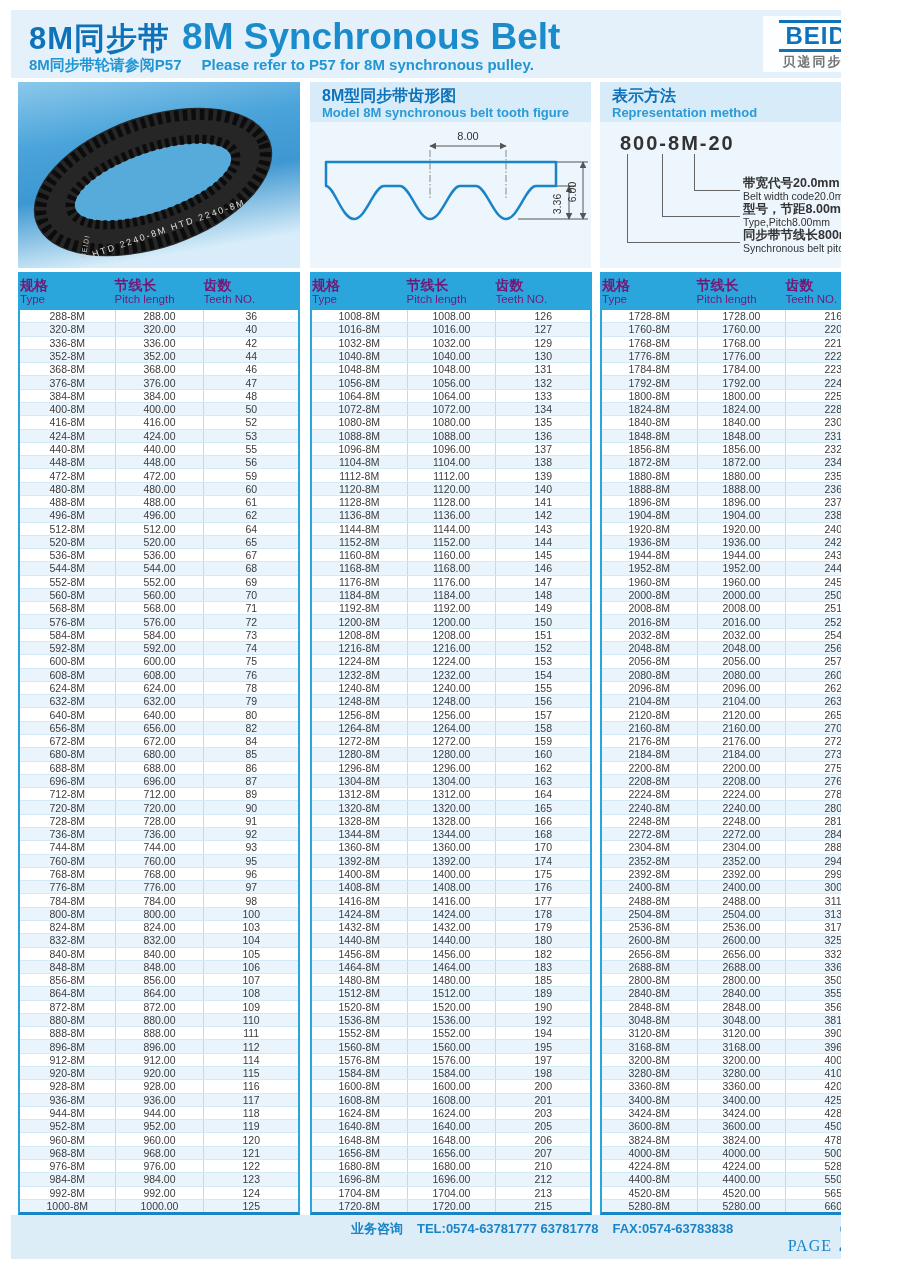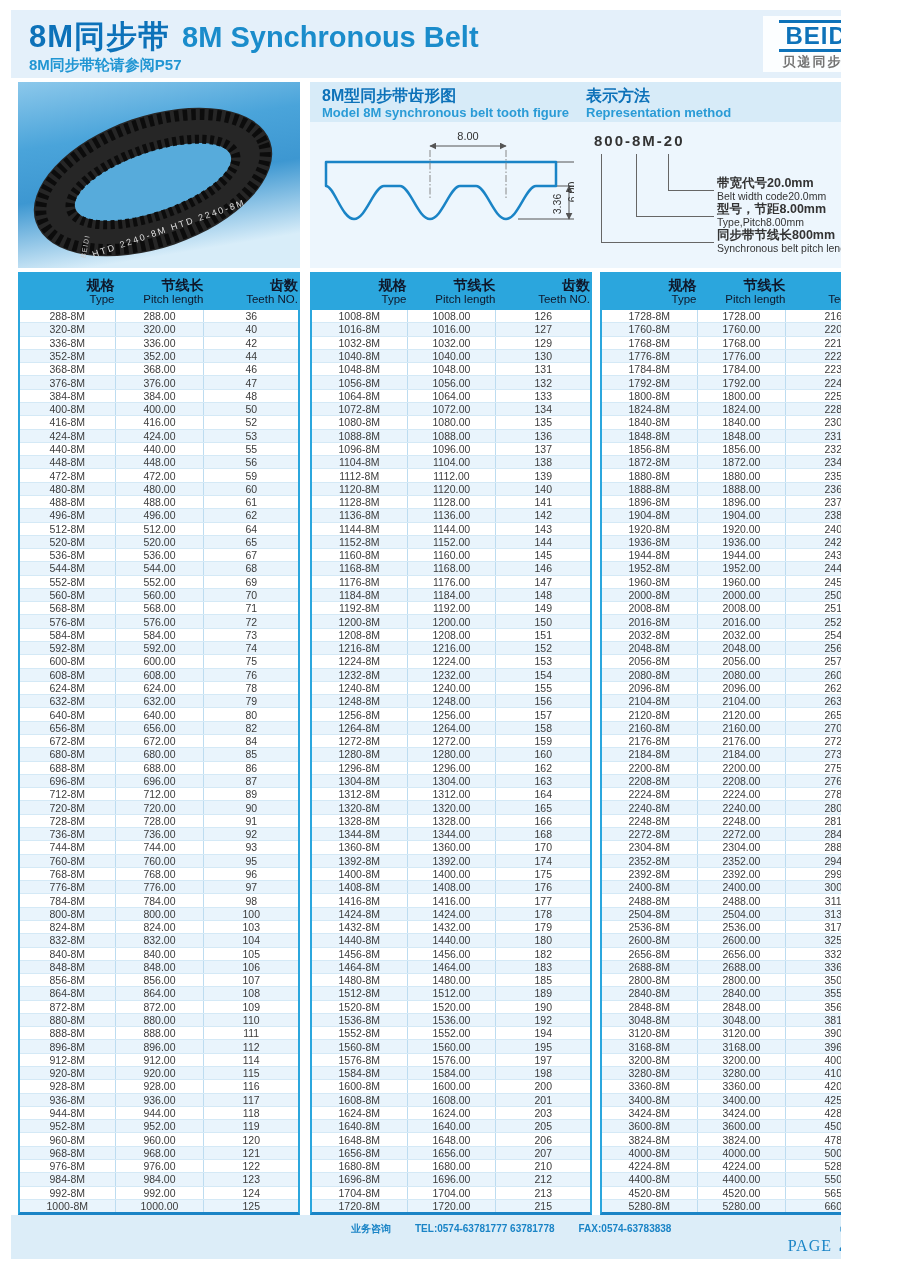--- a/index.html
+++ b/index.html
@@ -3,89 +3,90 @@
 <meta charset="utf-8">
 <style>
   html,body{margin:0;padding:0;background:#fff;}
   .page{position:relative;width:833px;height:1271px;background:#ffffff;overflow:hidden;
         font-family:"Liberation Sans",sans-serif;padding-left:8px;}
 
   
   .header-band{position:absolute;left:11px;top:10px;width:878px;height:68px;background:#e4f0fa;}
   .title-row{position:absolute;left:18px;top:6px;display:flex;align-items:baseline;gap:12px;white-space:nowrap;}
   .title-zh{font-size:31px;font-weight:bold;color:#0d72b9;letter-spacing:1px;}
-  .title-en{font-size:29px;font-weight:600;color:#1a8ccb;}
+  .title-en{font-size:37px;font-weight:600;color:#1a8ccb;}
   .subtitle-row{position:absolute;left:18px;top:46px;display:flex;gap:20px;white-space:nowrap;}
   .subtitle-zh,.subtitle-en{font-size:15px;font-weight:bold;color:#2196d3;}
   .logo{position:absolute;right:12px;top:6px;width:114px;height:56px;background:#fcfeff;text-align:center;box-sizing:border-box;padding-top:4px;}
   .logo-name{display:inline-block;font-size:24px;font-weight:800;color:#0d72b9;letter-spacing:1px;
              border-top:3px solid #0d72b9;border-bottom:3px solid #0d72b9;line-height:26px;padding:0 6px;position:relative;}
   .logo-name::after{content:"";position:absolute;right:4px;top:3px;width:4px;height:4px;border-radius:50%;background:#0d72b9;}
   .logo-tagline{font-size:13px;font-weight:bold;color:#737373;letter-spacing:2px;margin-top:1px;}
 
   
   .top-row{position:absolute;left:0;top:82px;width:900px;height:186px;}
   .photo-panel{position:absolute;left:18px;top:0;width:282px;height:186px;overflow:hidden;}
   .section{position:absolute;top:0;width:282px;height:186px;border-radius:8px;}
   .section.diagram{left:310px;width:281px;}
-  .section.repr{left:574px;}
+  .section.repr{left:600px;}
   .panel-title{height:40px;background:#d7ebf8;box-sizing:border-box;padding:4px 12px 0;}
   .panel-title .zh{font-size:16px;font-weight:bold;color:#0d72b9;line-height:19px;}
   .panel-title .en{font-size:13px;font-weight:bold;color:#2a9bd6;line-height:15px;}
   .panel-body{position:relative;height:146px;background:#edf6fd;}
 
   
-  .code{position:absolute;left:20px;top:10px;font-size:15px;font-weight:600;color:#333;letter-spacing:2px;}
+  .code{position:absolute;left:20px;top:10px;font-size:20px;font-weight:600;color:#333;letter-spacing:2px;}
   .conn{position:absolute;border-left:1px solid #666;border-bottom:1px solid #666;}
   .conn.c800{left:27px;top:32px;width:112px;height:88px;}
   .conn.c8m {left:62px;top:32px;width:77px;height:62px;}
   .conn.c20 {left:94px;top:32px;width:45px;height:36px;}
   .callout{position:absolute;left:143px;line-height:1;}
   .callout .zh{font-size:12.5px;font-weight:bold;color:#333;line-height:14px;white-space:nowrap;}
   .callout .en{font-size:10.5px;color:#333;line-height:12px;white-space:nowrap;}
   .callout.k0{top:54px;} .callout.k1{top:80px;} .callout.k2{top:106px;}
 
   
   .tables-row{position:absolute;left:0;top:272px;width:900px;height:943px;}
   .belt-table{position:absolute;top:0;width:282px;box-sizing:border-box;
               border-left:2px solid #2ba6dd;border-right:2px solid #2ba6dd;border-bottom:3px solid #1a84c6;background:#fff;}
   .belt-table.t0{left:18px;} .belt-table.t1{left:310px;} .belt-table.t2{left:600px;}
   .thead{display:grid;grid-template-columns:34% 32% 34%;background:#2ba6dd;height:38px;}
-  .th{display:flex;flex-direction:column;align-items:flex-end;justify-content:center;color:#0f172a;}
+  .th{display:flex;flex-direction:column;align-items:flex-start;justify-content:center;color:#701a75;}
   .th-zh{font-size:14px;font-weight:bold;line-height:16px;}
   .th-en{font-size:11.5px;line-height:13px;}
   .tbody{display:flex;flex-direction:column;height:902px;}
   .tr{flex:1;display:grid;grid-template-columns:34% 32% 34%;background:#fff;border-top:1px solid #d4e9f6;}
   .tr:first-child{border-top:none;}
   .tr:nth-child(even){background:#e9f4fc;}
   .td{display:flex;align-items:center;justify-content:center;font-size:10.5px;color:#3c3c3c;
       border-left:1px solid #bddcf0;overflow:hidden;}
   .td:first-child{border-left:none;}
 
   
   .footer-band{position:absolute;left:11px;top:1215px;width:878px;height:44px;background:#dcedf8;}
   .footer-lines{position:absolute;left:340px;top:5px;}
-  .f-line{display:flex;gap:24px;font-size:10px;font-weight:bold;color:#1a84c6;line-height:17px;white-space:nowrap;justify-content:center;}
+  .f-line{display:flex;gap:14px;font-size:13px;font-weight:bold;color:#1a84c6;line-height:17px;white-space:nowrap;justify-content:center;}
   .page-box{position:absolute;right:14px;top:2px;display:flex;align-items:baseline;gap:6px;
             font-family:"Liberation Serif",serif;color:#1a84c6;}
   .page-word{font-size:16px;letter-spacing:1px;}
   .page-num{font-size:37px;}
 </style>
 </head>
 <body>
 
 <div class="page">
 
   <div class="header-band">
     <div class="title-row">
       <span class="title-zh">8M同步带</span>
       <span class="title-en">8M Synchronous Belt</span>
     </div>
     <div class="subtitle-row">
       <span class="subtitle-zh">8M同步带轮请参阅P57</span>
+      <span class="subtitle-en">Please refer to P57 for 8M synchronous pulley.</span>
     </div>
     <div class="logo">
       <div class="logo-name">BEIDI</div>
       <div class="logo-tagline">贝递同步带</div>
     </div>
   </div>
 
   <div class="top-row">
 
     <div class="photo-panel">

